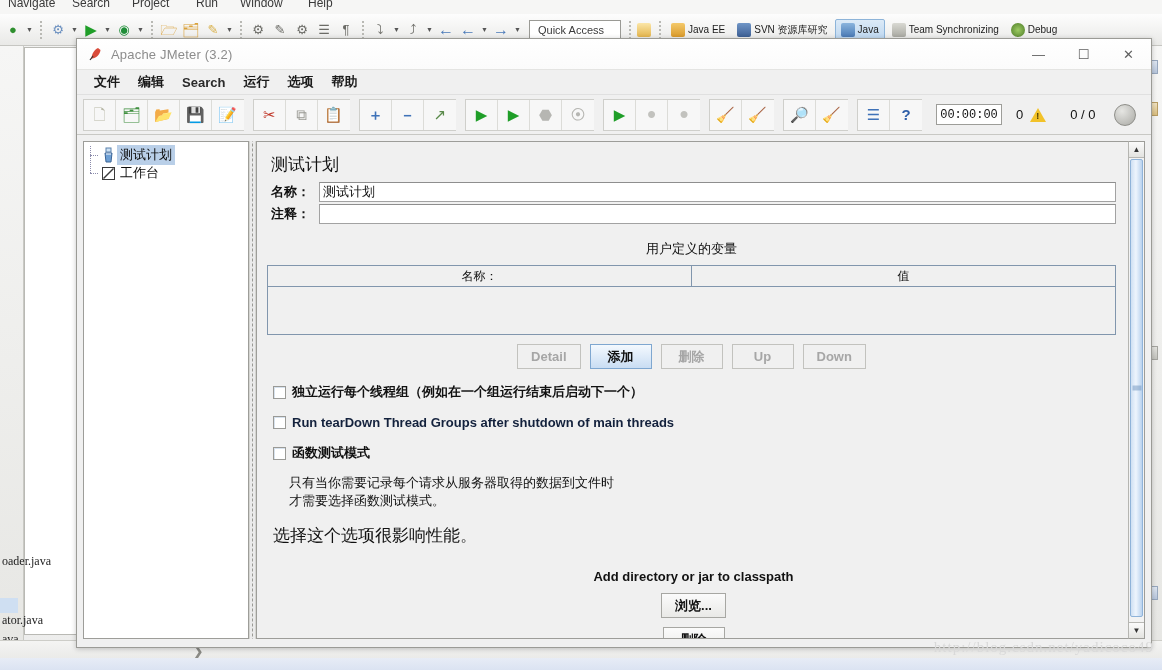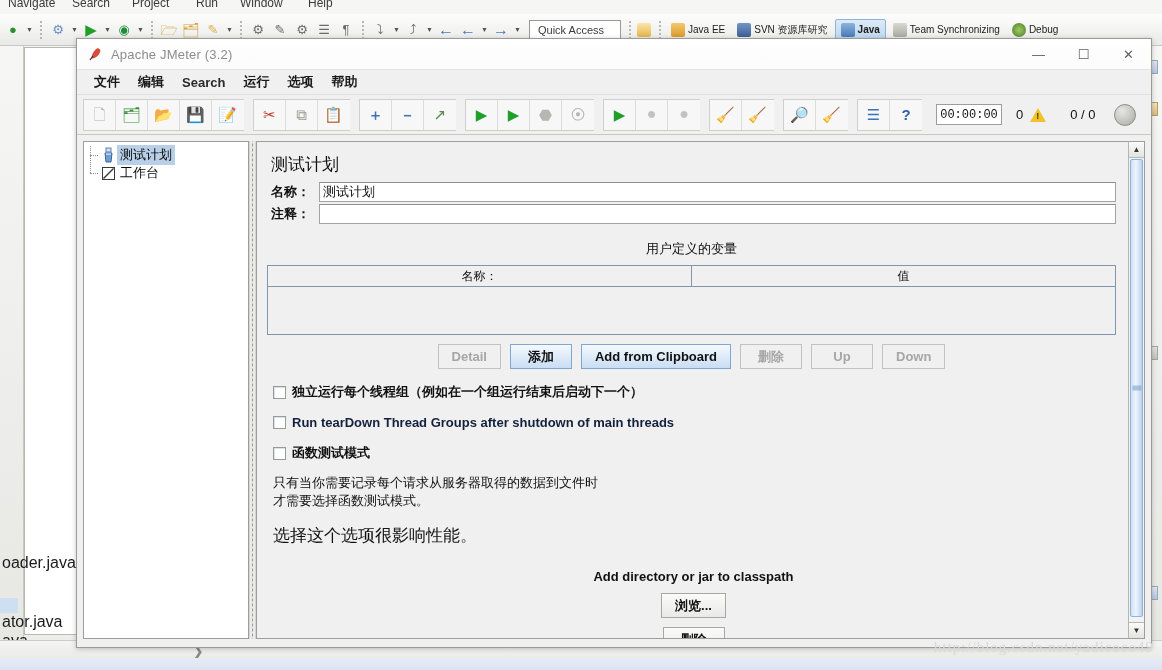--- a/index.html
+++ b/index.html
@@ -52,39 +52,39 @@
     margin-left: 4px;
   }
   .persp-bar { display: flex; align-items: center; gap: 2px; }
   .persp {
     display: inline-flex; align-items: center; gap: 3px;
     height: 22px; padding: 0 5px; font-size: 10px; color: #1c1c1c;
     white-space: nowrap;
   }
   .persp.active {
     background: linear-gradient(#dceaf7, #bcd6ef);
-    border: 1px solid #8db4d9; border-radius: 2px; font-weight: bold;
+    border: 1px solid #8db4d9; border-radius: 2px;
   }
   .pic {
     width: 14px; height: 14px; display: inline-block;
     border-radius: 2px; position: relative; flex: none;
   }
   .pic.javaee { background: linear-gradient(#f4c96a, #d99a2b); }
   .pic.svn { background: linear-gradient(#6f95c6, #3d5f94); }
   .pic.java { background: linear-gradient(#8ab4dd, #4a7ab5); }
   .pic.team { background: linear-gradient(#d9d9d3, #a9a9a2); }
   .pic.debug { background: radial-gradient(#9ccb62, #4c7a27); border-radius: 50%; }
   .pic.newpersp { background: linear-gradient(#fbe6a8, #e3b44c); }
   .eclipse-left-strip {
     position: absolute; left: 0; top: 46px; width: 24px; height: 594px;
     background: linear-gradient(#f6f6f5, #e7e7e4);
     border-right: 1px solid #c9c9c4;
   }
   .eclipse-file-label {
-    position: absolute; font-size: 16px; color: #1b1b1b; white-space: nowrap;
+    position: absolute; font-size: 12px; color: #1b1b1b; white-space: nowrap; font-family: Liberation Serif, serif;
   }
   .eclipse-file-hl {
     position: absolute; background: #cfdff2; height: 15px;
   }
   .eclipse-whitepanel {
     position: absolute; background: #ffffff; border: 1px solid #b9b9b4;
   }
   .eclipse-statusbar {
     position: absolute; left: 0; bottom: 0; width: 1162px; height: 30px;
     background: linear-gradient(#f4f4f3, #e4e4e1);
@@ -315,21 +315,21 @@
     display: flex; align-items: center; gap: 6px;
     margin: 14px 0 0 6px; font-size: 13px; font-weight: bold; color: #111;
   }
   .check-row.latin { color: #13213c; }
   .cbox {
     width: 13px; height: 13px; background: #ffffff;
     border: 1px solid #9a9a96; flex: none;
     box-shadow: inset 1px 1px 0 #d7e2ee;
   }
   .note {
-    margin: 12px 0 0 6px; font-size: 13px; color: #111; line-height: 18px;
+    margin: 12px 0 0 22px; font-size: 13px; color: #111; line-height: 18px;
   }
   .note2 { margin: 14px 0 16px 6px; font-size: 17px; color: #111; }
 
   .classpath-row {
     display: flex; align-items: center; gap: 9px; margin: 22px 0 0 4px; flex-direction: column;
   }
   .classpath-label { font-size: 13px; font-weight: bold; color: #111; }
   .lib-table {
     margin-top: 8px; border: 1px solid #8196ad; background: #f0f0f0;
     height: 62px; display: flex; flex-direction: column;
@@ -591,21 +591,20 @@
             <div class="udv-head-row">
               <span class="udv-th">名称：</span>
               <span class="udv-th">值</span>
             </div>
             <div class="udv-body"></div>
           </div>
 
           <div class="btn-row">
             <span class="jbtn disabled">Detail</span>
             <span class="jbtn primary">添加</span>
-            <span class="jbtn primary">Add from Clipboard</span>
             <span class="jbtn disabled">删除</span>
             <span class="jbtn disabled">Up</span>
             <span class="jbtn disabled">Down</span>
           </div>
 
           <div class="check-row">
             <span class="cbox"></span>
             <span>独立运行每个线程组（例如在一个组运行结束后启动下一个）</span>
           </div>
           <div class="check-row latin">

